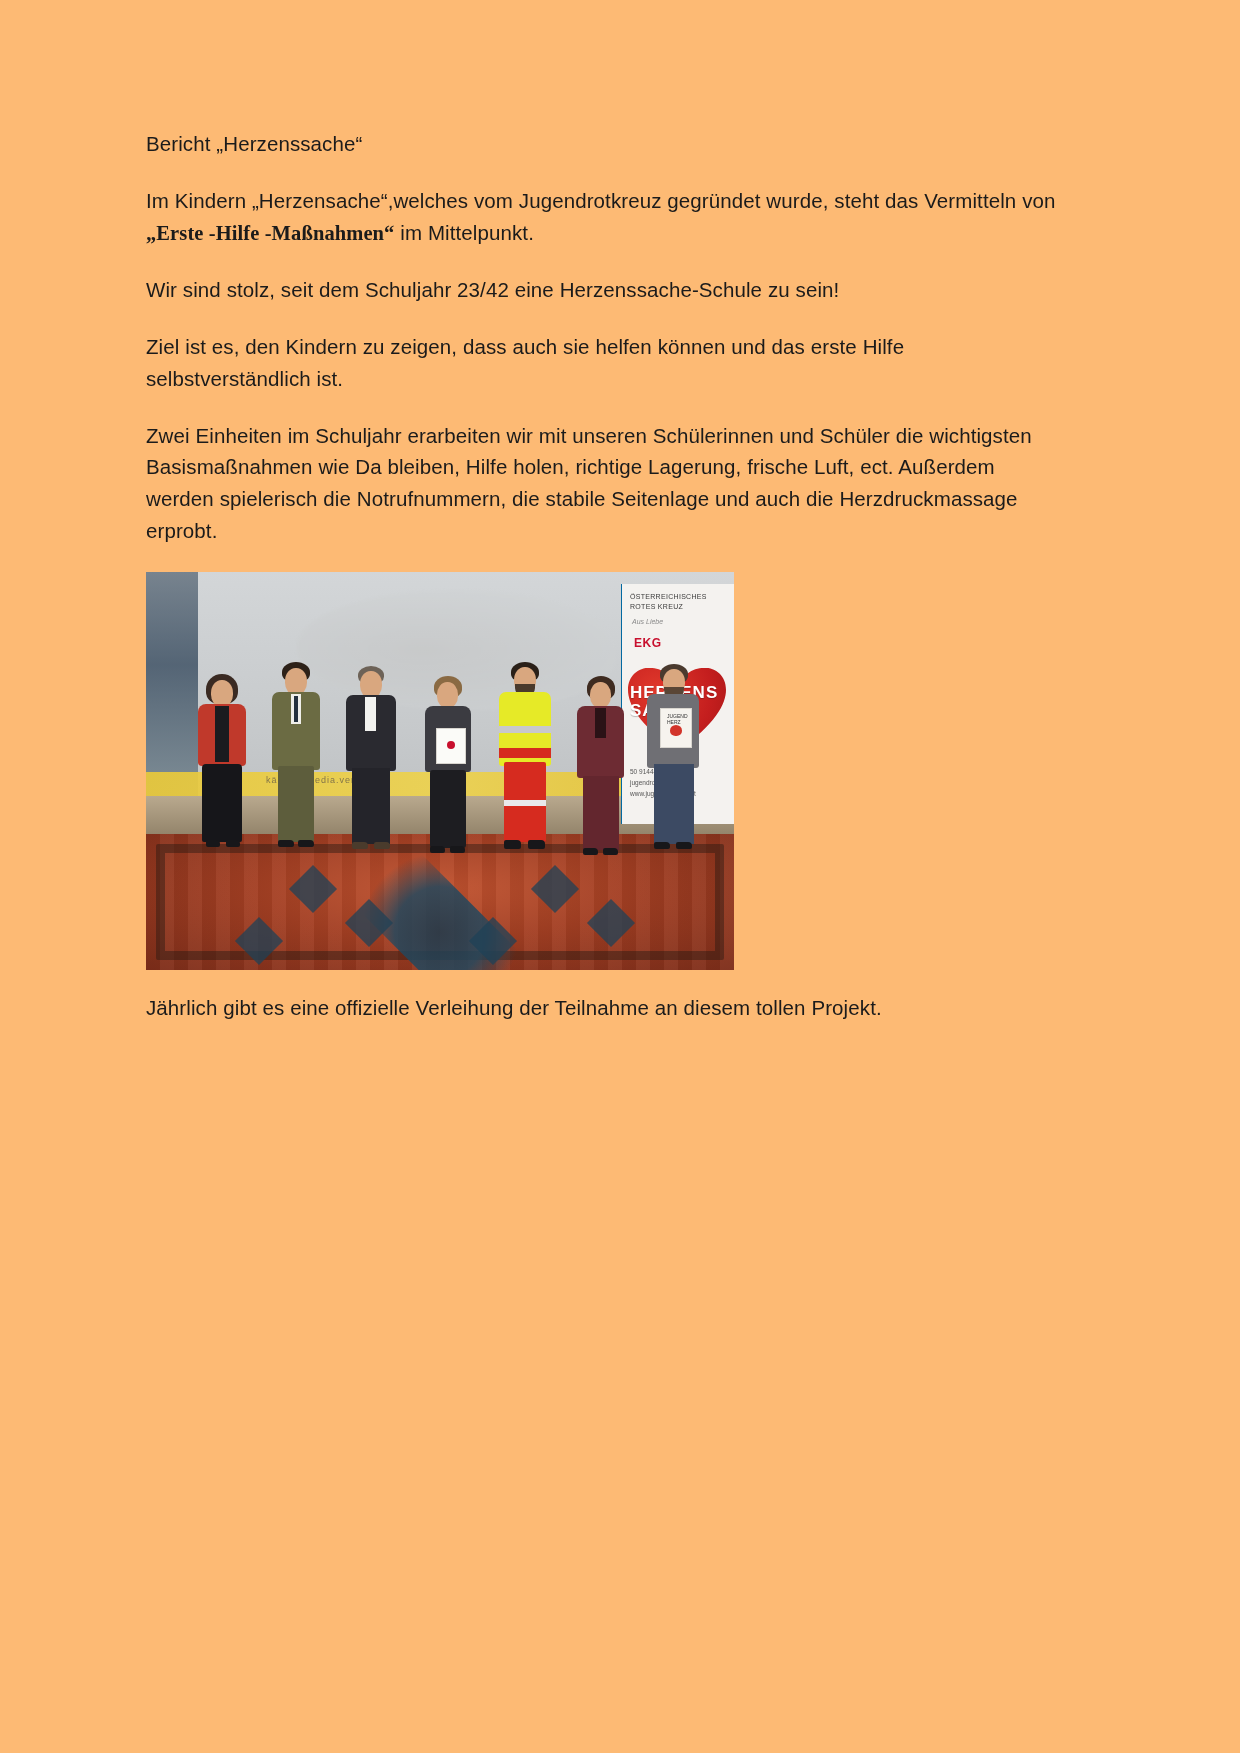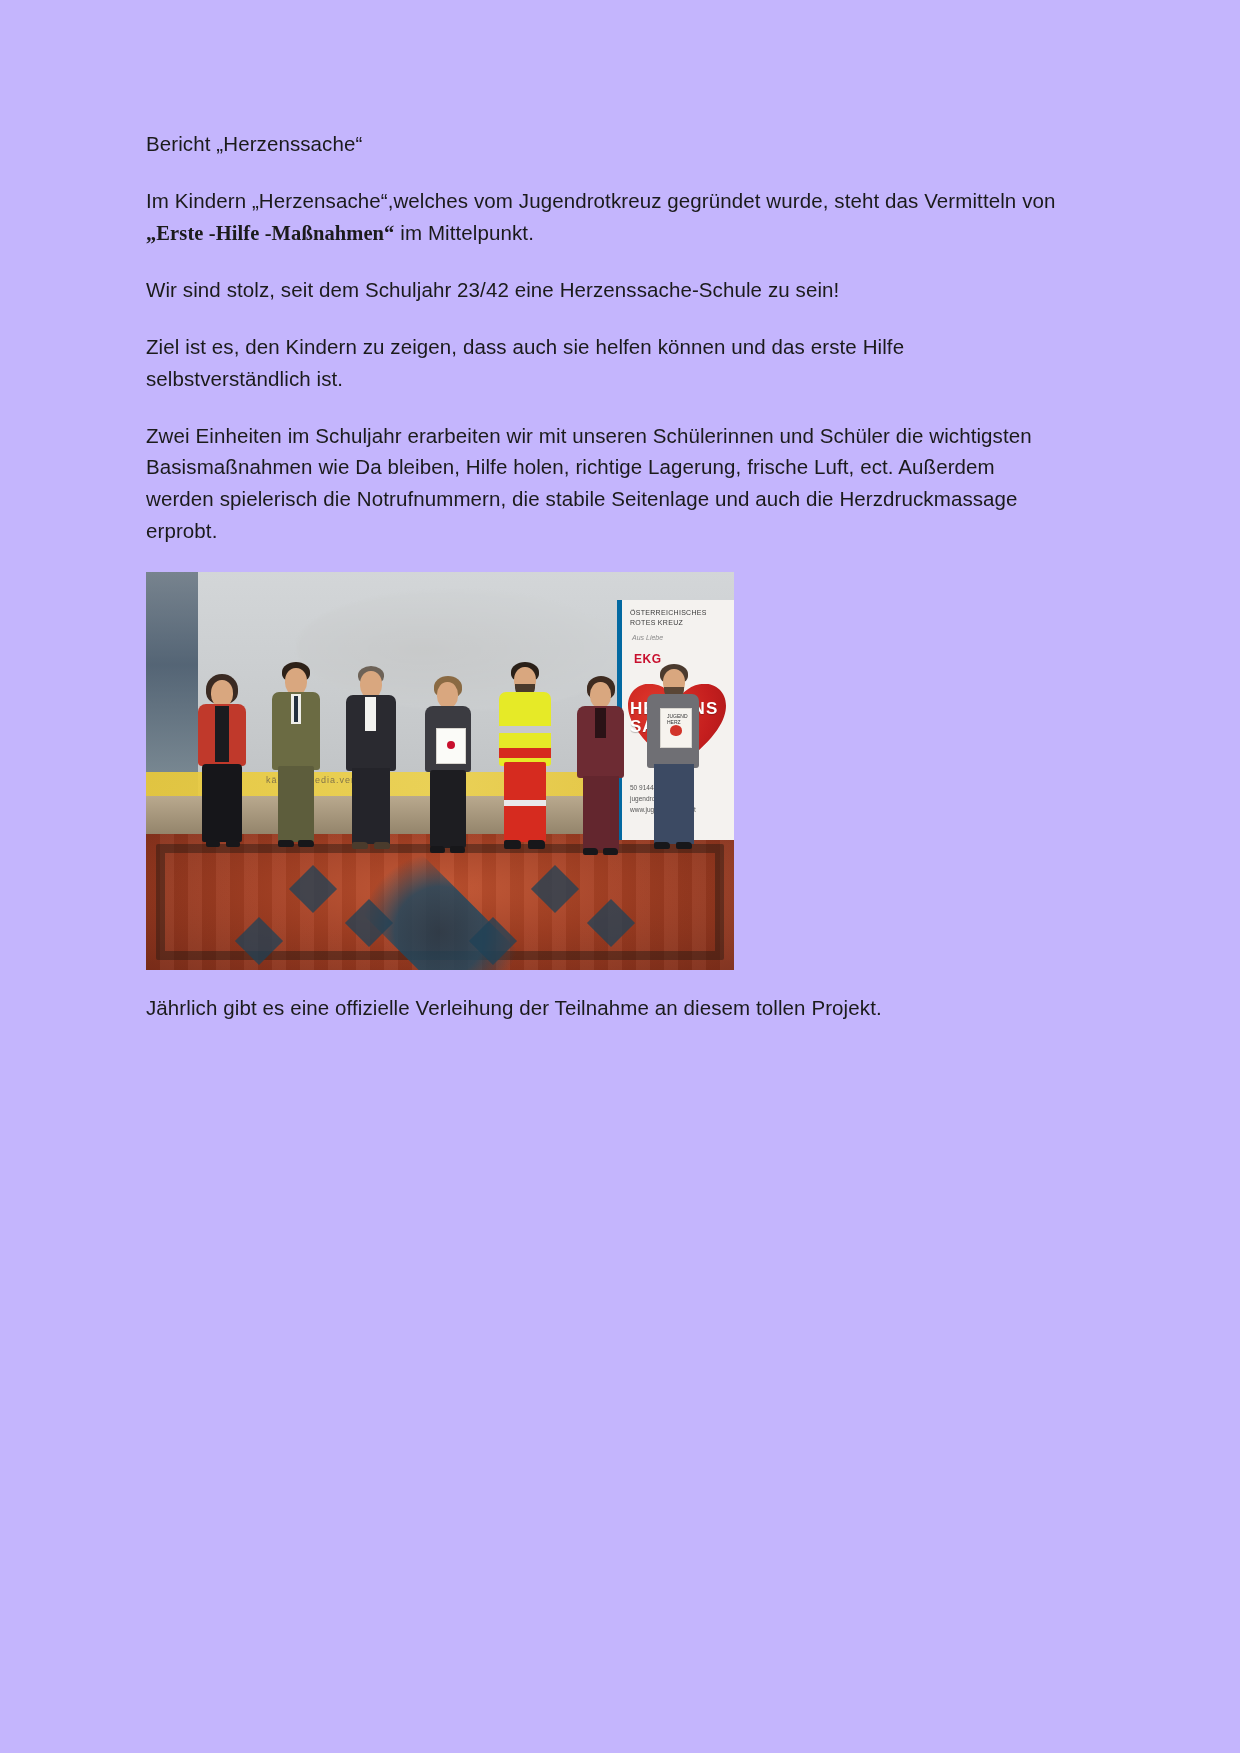--- a/index.html
+++ b/index.html
@@ -11,21 +11,21 @@
     width: 1240px;
     height: 1753px;
     font-family: "Liberation Sans", sans-serif;
     color: #1a1a1a;
     -webkit-font-smoothing: antialiased;
   }
   .page {
     position: relative;
     width: 1240px;
     height: 1753px;
-    background: #c4b5fd;
+    background: #fdba74;
     box-sizing: border-box;
     padding: 128px 100px 0 146px;
   }
   .doc-body {
     width: 920px;
   }
   p.para {
     margin: 0 0 25px 0;
     font-size: 20.5px;
     line-height: 1.55;
@@ -128,25 +128,25 @@
   .carpet-dot {
     position: absolute;
     width: 34px; height: 34px;
     transform: rotate(45deg);
     background: #1f4257;
     opacity: .75;
   }
   .banner {
     position: absolute;
     right: 0;
-    top: 28px;
+    top: 12px;
     width: 112px;
     height: 240px;
     background: #f4f2ef;
-    border-left: 5px solid #0369a1;
+    border-left: 1px solid #0369a1;
   }
   .banner-head {
     position: absolute;
     top: 8px; left: 8px; right: 6px;
     font-size: 7px;
     color: #3a3a3a;
     letter-spacing: .3px;
     line-height: 1.5;
   }
   .banner-sub {

